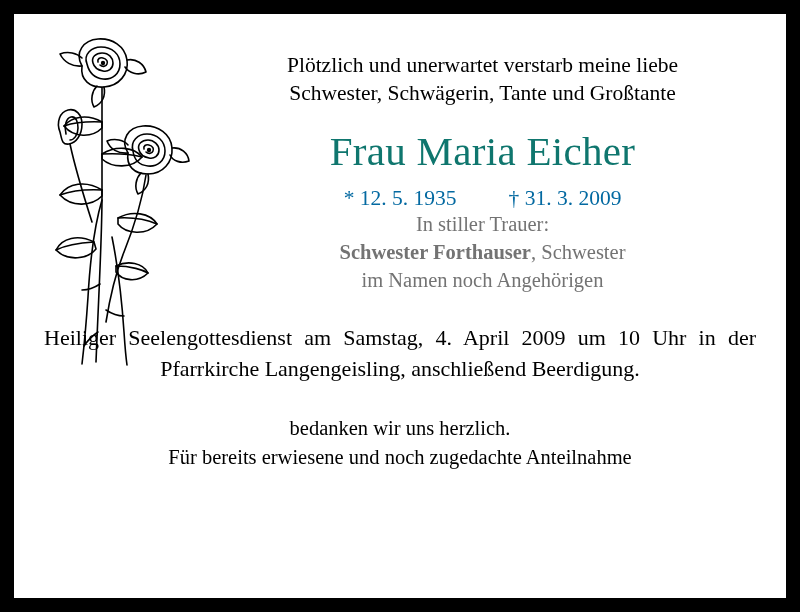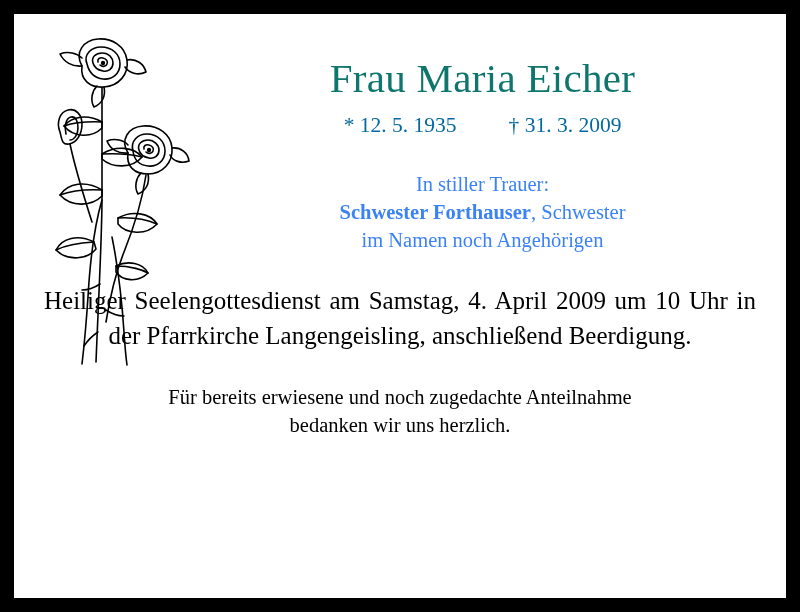--- a/index.html
+++ b/index.html
@@ -76,31 +76,30 @@
     margin-right: 52px;
   }
   .dates .death {
     display: inline-block;
   }
   .mourning {
     margin-left: 165px;
     text-align: center;
     font-size: 20.5px;
     line-height: 1.36;
-    margin-top: 33px;
-    color: #3b82f6;
+    color: #737373;
   }
   .mourning .bold {
     font-weight: bold;
   }
   .service {
     margin-top: 28px;
     text-align: justify;
     text-align-last: center;
-    font-size: 25px;
+    font-size: 22px;
     line-height: 1.4;
     color: #000;
     padding: 0 6px;
   }
   .thanks {
     margin-top: 30px;
     text-align: center;
     font-size: 20.5px;
     line-height: 1.4;
     color: #000;
@@ -162,35 +161,39 @@
         <path d="M74 310 C68 314 64 318 60 324"></path>
       </g>
       <g fill="#000">
         <circle cx="79" cy="41" r="2.2"></circle>
         <circle cx="125" cy="128" r="2.2"></circle>
       </g>
     </svg>
 
     <div class="content">
 
+      <div class="intro">
+        <div>Plötzlich und unerwartet verstarb meine liebe</div>
+        <div>Schwester, Schwägerin, Tante und Großtante</div>
+      </div>
 
       <div class="name">Frau Maria Eicher</div>
 
       <div class="dates">
         <span class="birth">* 12. 5. 1935</span><span class="death">† 31. 3. 2009</span>
       </div>
 
       <div class="mourning">
         <div>In stiller Trauer:</div>
         <div><span class="bold">Schwester Forthauser</span><span>, Schwester</span></div>
         <div>im Namen noch Angehörigen</div>
       </div>
 
       <div class="service">Heiliger Seelengottesdienst am Samstag, 4. April 2009 um 10 Uhr in der Pfarrkirche Langengeisling, anschließend Beerdigung.</div>
 
       <div class="thanks">
+        <div>bedanken wir uns herzlich.</div>
         <div>Für bereits erwiesene und noch zugedachte Anteilnahme</div>
-        <div>bedanken wir uns herzlich.</div>
       </div>
 
     </div>
   </div>
 </div>
 
 </body></html>

